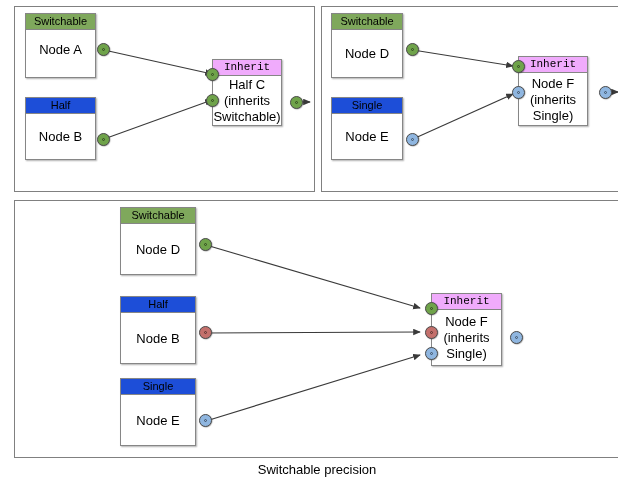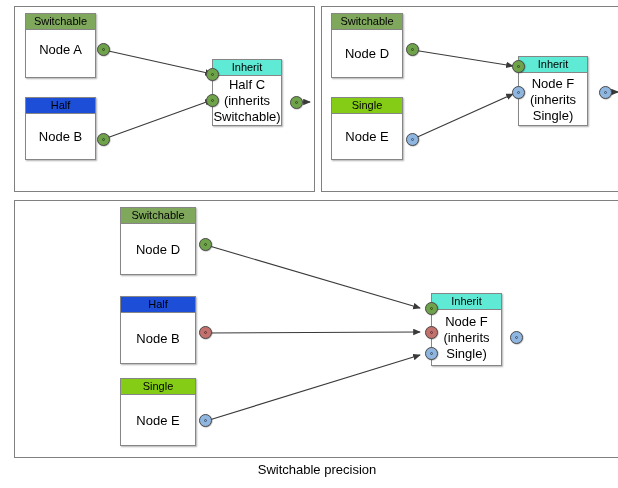--- a/index.html
+++ b/index.html
@@ -44,22 +44,22 @@
     line-height: 15px;
     text-align: center;
     font-size: 11px;
     color: #000000;
     border-bottom: 1px solid #868686;
     overflow: hidden;
     white-space: nowrap;
   }
   .hdr-switchable { background: #7fa85c; }
   .hdr-half       { background: #1d4ed8; }
-  .hdr-single     { background: #84cc16; }
-  .hdr-inherit    { background: #5eead4; }
+  .hdr-single     { background: #1d4ed8; }
+  .hdr-inherit    { background: #f0abfc; font-family: Liberation Mono, monospace; }
 
   .node-body {
     box-sizing: border-box;
     display: flex;
     align-items: center;
     justify-content: center;
     text-align: center;
     font-size: 13px;
     color: #000000;
     padding: 3px 2px;

